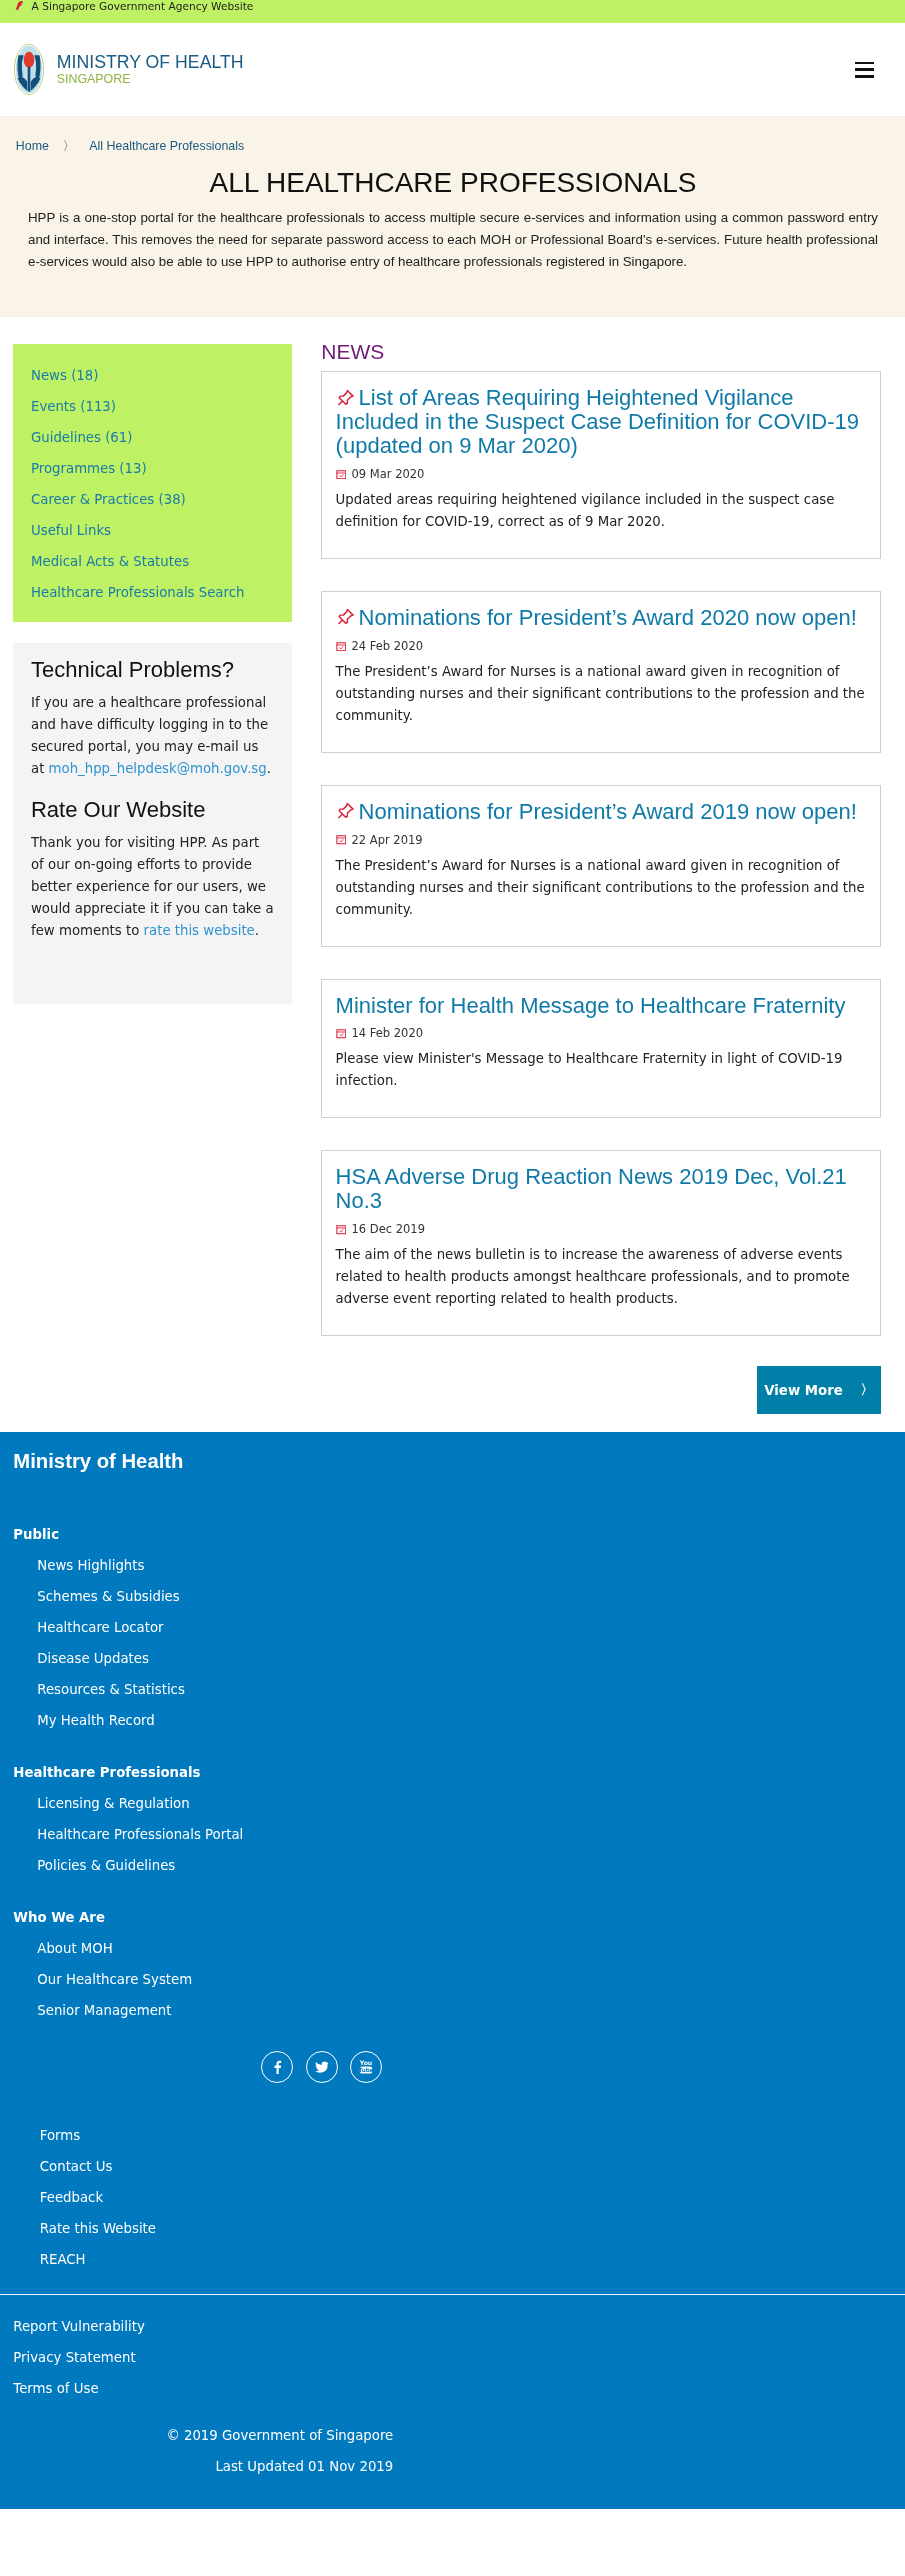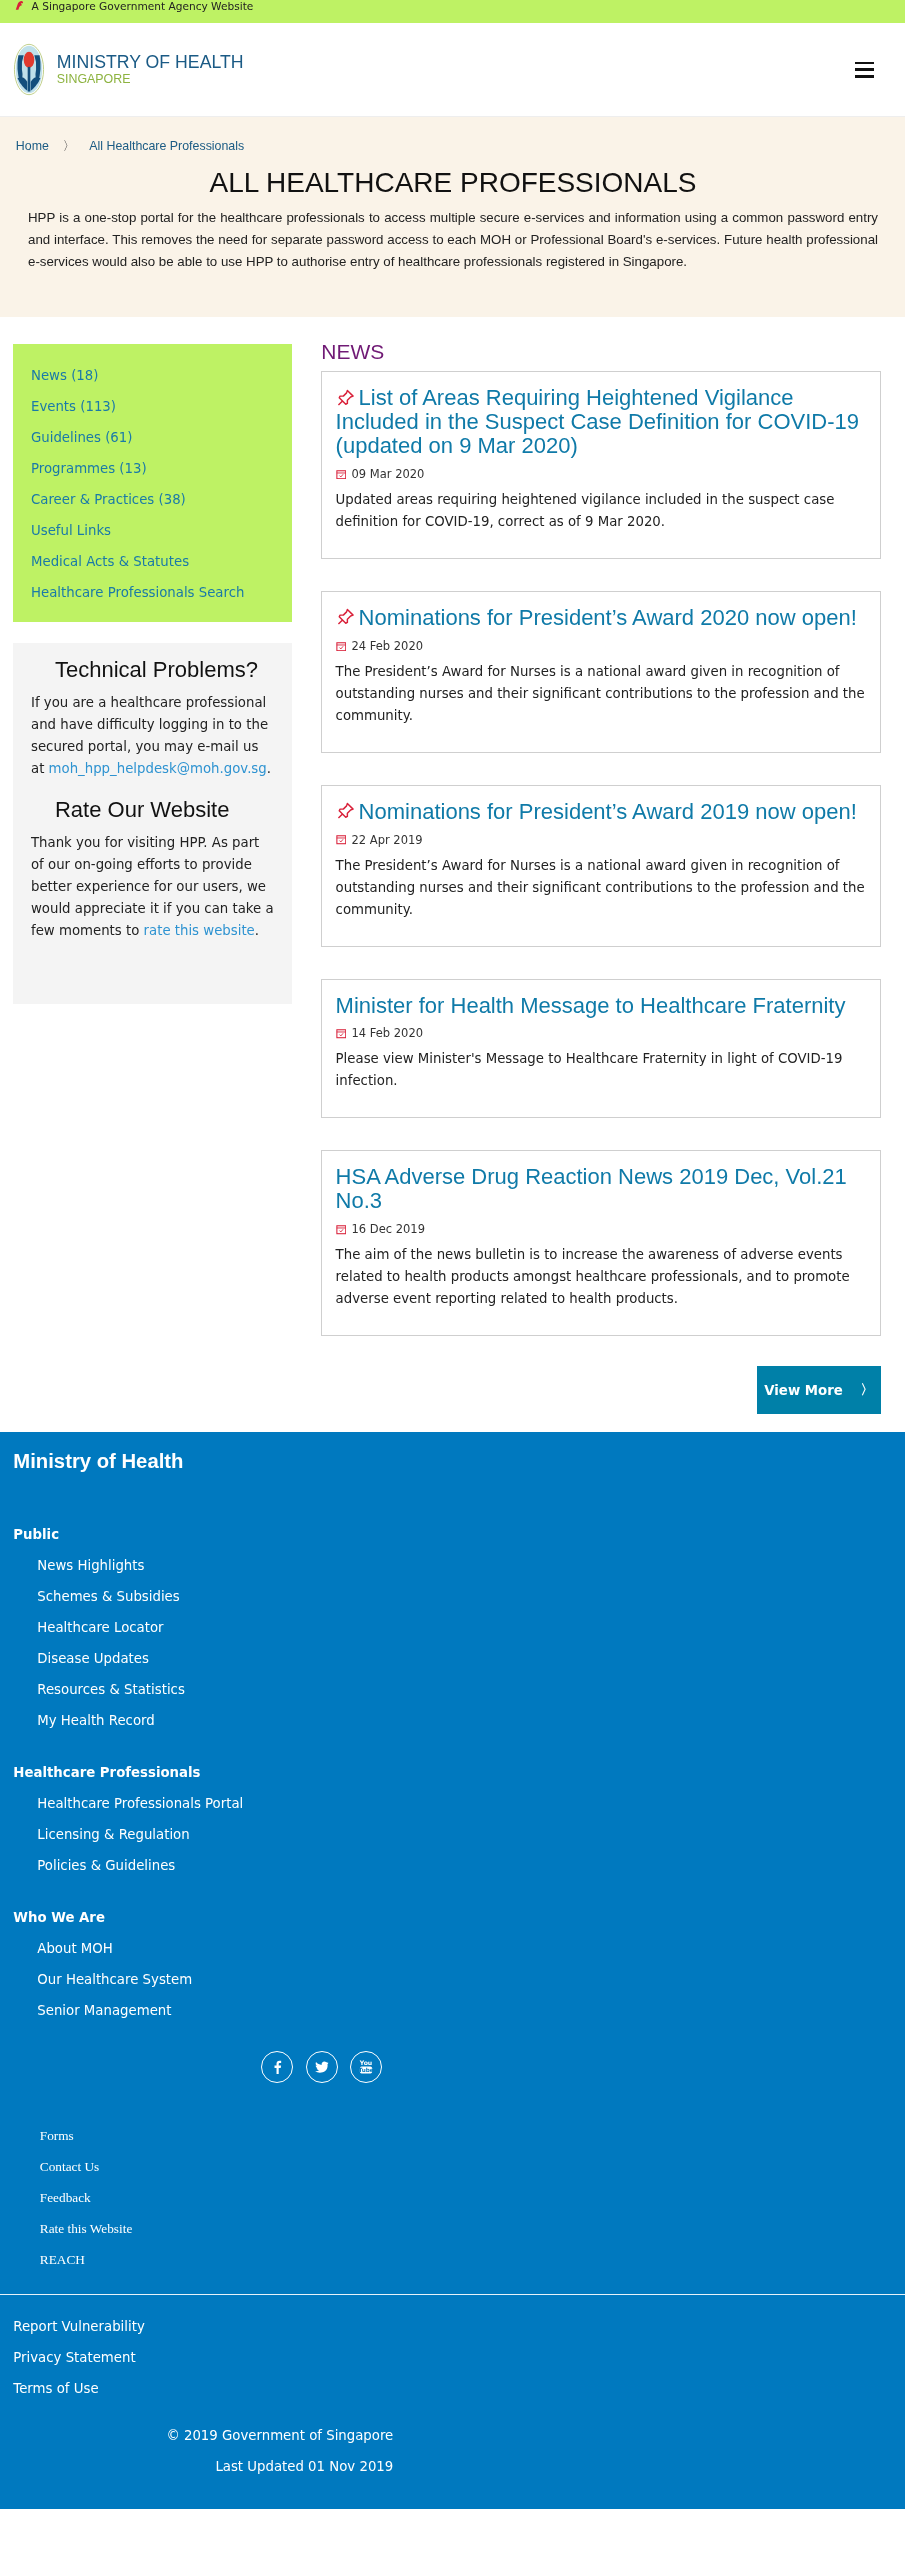--- a/index.html
+++ b/index.html
@@ -26,21 +26,21 @@
   .breadcrumb .sep { margin: 0 14px; color: #444; font-size: 12.4px; }
   .hero h1 { font-family: "Liberation Sans", sans-serif; font-weight: normal; font-size: 28px; text-align: center; margin-top: 7px; color: #111; letter-spacing: 0; }
   .hero p { font-family: "Liberation Sans", sans-serif; font-size: 13.3px; line-height: 22px; text-align: justify; padding: 8.8px 14px 0; color: #222; }
 
   
   .main { display: flex; padding: 26.5px 25px 17.7px 13.3px; }
   .sidebar { width: 279px; flex-shrink: 0; }
   .side-nav { background: #bef264; padding: 16px 17.7px 14px; }
   .side-nav a { display: block; font-size: 13.3px; color: #1a7aa8; line-height: 31px; }
   .side-box { background: #f4f4f4; margin-top: 21px; padding: 14px 17.7px 44px; }
-  .side-box h3 { font-family: "Liberation Sans", sans-serif; font-weight: normal; font-size: 22px; color: #111; margin-bottom: 8.8px; margin-left: 24px; }
+  .side-box h3 { font-family: "Liberation Sans", sans-serif; font-weight: normal; font-size: 22px; color: #111; margin-bottom: 8.8px; }
   .side-box p { font-size: 13.3px; line-height: 22px; color: #222; margin-bottom: 17.7px; }
   .side-box a { color: #2e93d1; }
 
   .content { flex: 1; margin-left: 29px; }
   .content h2 { font-family: "Liberation Sans", sans-serif; font-weight: normal; font-size: 21px; color: #701a75; margin-top: -3.5px; margin-bottom: 7px; }
   .card { border: 0.9px solid #cfcfcf; padding: 14px 13.3px 25px; margin-bottom: 32px; }
   .card-title { display: block; font-family: "Liberation Sans", sans-serif; font-size: 22px; line-height: 24px; color: #0f7aa8; }
   .pin { display: inline-block; width: 19.5px; height: 19.5px; vertical-align: -1.8px; margin-right: 3.5px; }
   .card-date { display: flex; align-items: center; font-size: 11.5px; color: #333; margin-top: 8.8px; }
   .cal { width: 10.6px; height: 10.6px; margin-right: 5.3px; }
@@ -50,21 +50,21 @@
   .view-more { background: #0080a8; color: #fff; font-size: 13.3px; height: 48px; width: 124px; display: flex; align-items: center; justify-content: center; gap: 17.7px; cursor: pointer; font-weight: bold; }
 
   
   .footer { background: #0079bf; color: #fff; padding: 17.7px 13.3px 26.5px; margin-top: 0; }
   .footer .f-title { font-family: "Liberation Sans", sans-serif; font-weight: bold; font-size: 20.3px; margin-bottom: 46px; }
   .f-group { margin-bottom: 21px; }
   .f-group .f-head { font-weight: bold; font-size: 13.3px; line-height: 31px; }
   .f-group a { display: block; color: #fff; font-size: 13.3px; line-height: 31px; margin-left: 24px; }
   .socials { display: flex; gap: 12.4px; padding-left: 248px; margin-top: 25px; margin-bottom: 37px; }
   .soc { width: 32px; height: 32px; border: 1.8px solid #fff; border-radius: 50%; display: flex; align-items: center; justify-content: center; cursor: pointer; }
-  .f-links2 { padding-left: 26.5px; font-family: Liberation Serif, serif; }
+  .f-links2 { padding-left: 26.5px; }
   .f-links2 a { display: block; color: #fff; font-size: 13.3px; line-height: 31px; }
   .f-divider { height: 0.9px; background: #fff; margin: 19.5px -13.3px 16px; opacity: 0.9; }
   .f-links3 a { display: block; color: #fff; font-size: 13.3px; line-height: 31px; }
   .f-copy { text-align: right; width: 380px; font-size: 13.3px; line-height: 31px; margin-top: 16px; }
 </style>
 </head>
 <body>
 
 <div class="masthead">
   <svg class="lion" viewBox="0 0 12 12">
@@ -224,22 +224,22 @@
     <a>News Highlights</a>
     <a>Schemes &amp; Subsidies</a>
     <a>Healthcare Locator</a>
     <a>Disease Updates</a>
     <a>Resources &amp; Statistics</a>
     <a>My Health Record</a>
   </div>
 
   <div class="f-group">
     <div class="f-head">Healthcare Professionals</div>
+    <a>Licensing &amp; Regulation</a>
     <a>Healthcare Professionals Portal</a>
-    <a>Licensing &amp; Regulation</a>
     <a>Policies &amp; Guidelines</a>
   </div>
 
   <div class="f-group">
     <div class="f-head">Who We Are</div>
     <a>About MOH</a>
     <a>Our Healthcare System</a>
     <a>Senior Management</a>
   </div>
 

